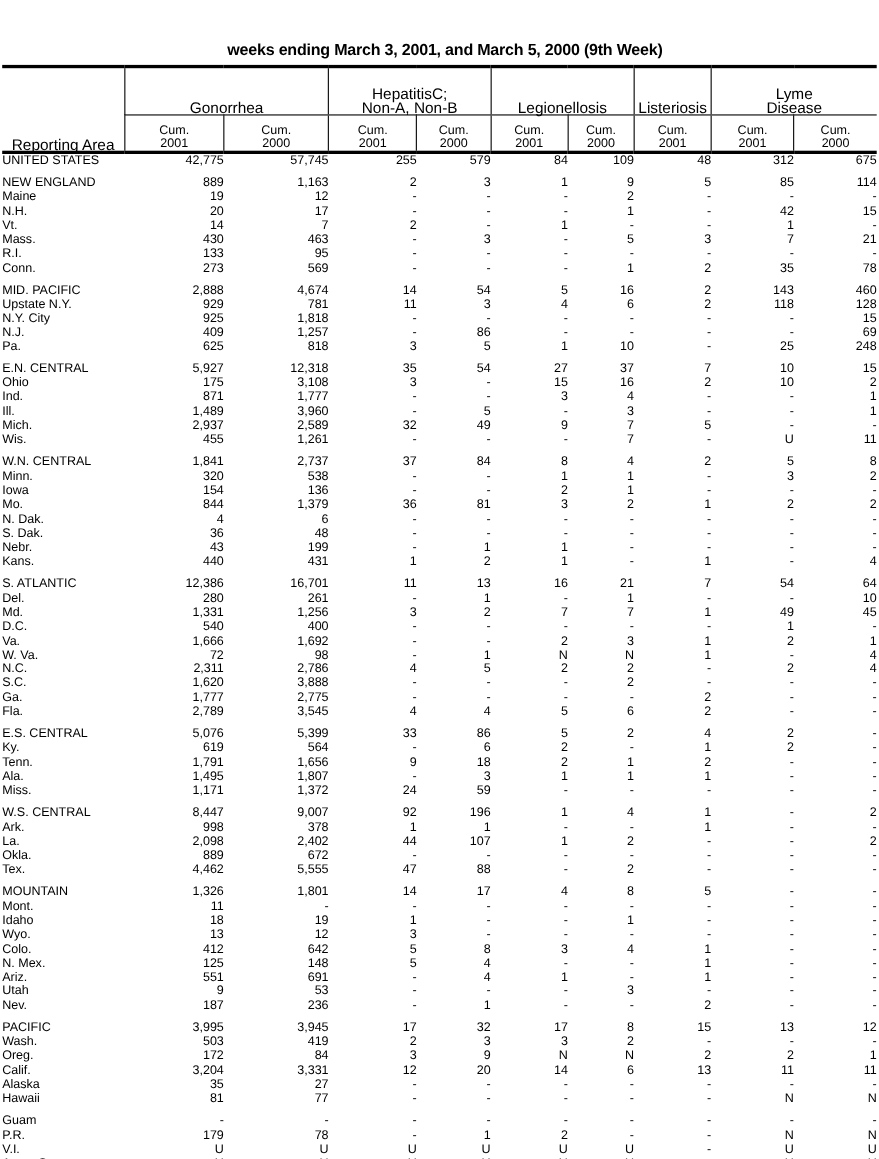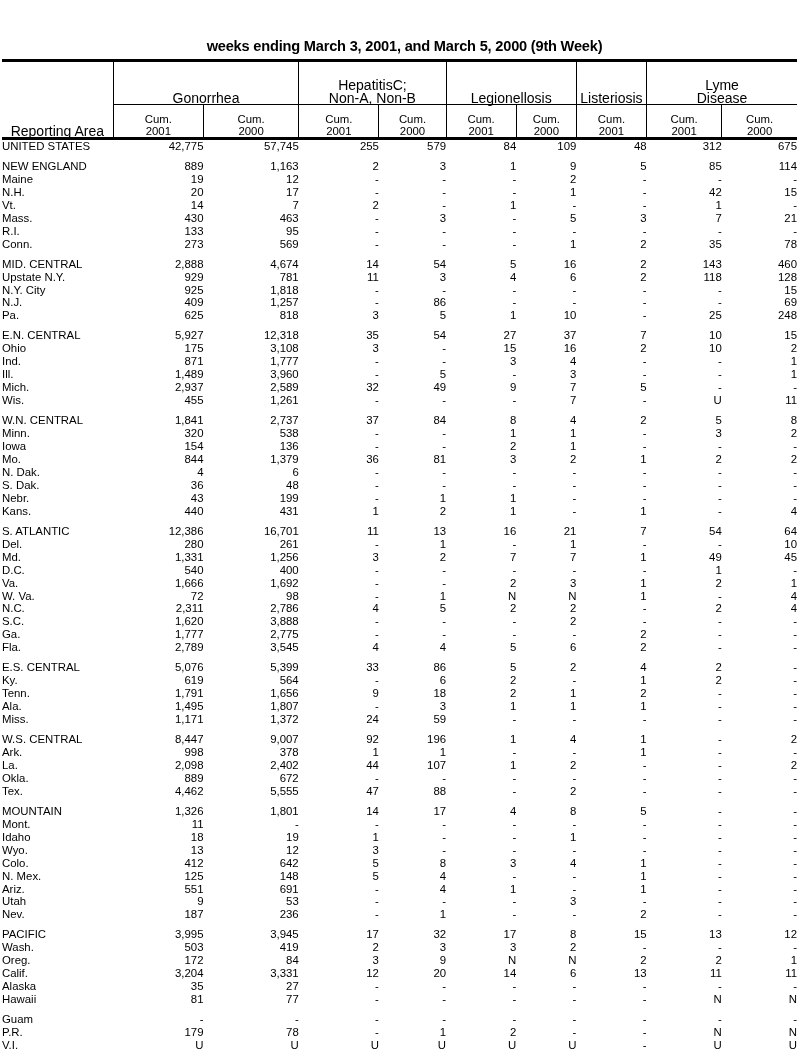--- a/index.html
+++ b/index.html
@@ -284,21 +284,21 @@
           <td class="num">-</td>
           <td class="num">1</td>
           <td class="num">2</td>
           <td class="num">35</td>
           <td class="num">78</td>
         </tr>
         <tr class="spacer">
           <td colspan="10"></td>
         </tr>
         <tr>
-          <td class="area">MID. CENTRAL</td>
+          <td class="area">MID. PACIFIC</td>
           <td class="num">2,888</td>
           <td class="num">4,674</td>
           <td class="num">14</td>
           <td class="num">54</td>
           <td class="num">5</td>
           <td class="num">16</td>
           <td class="num">2</td>
           <td class="num">143</td>
           <td class="num">460</td>
         </tr>

